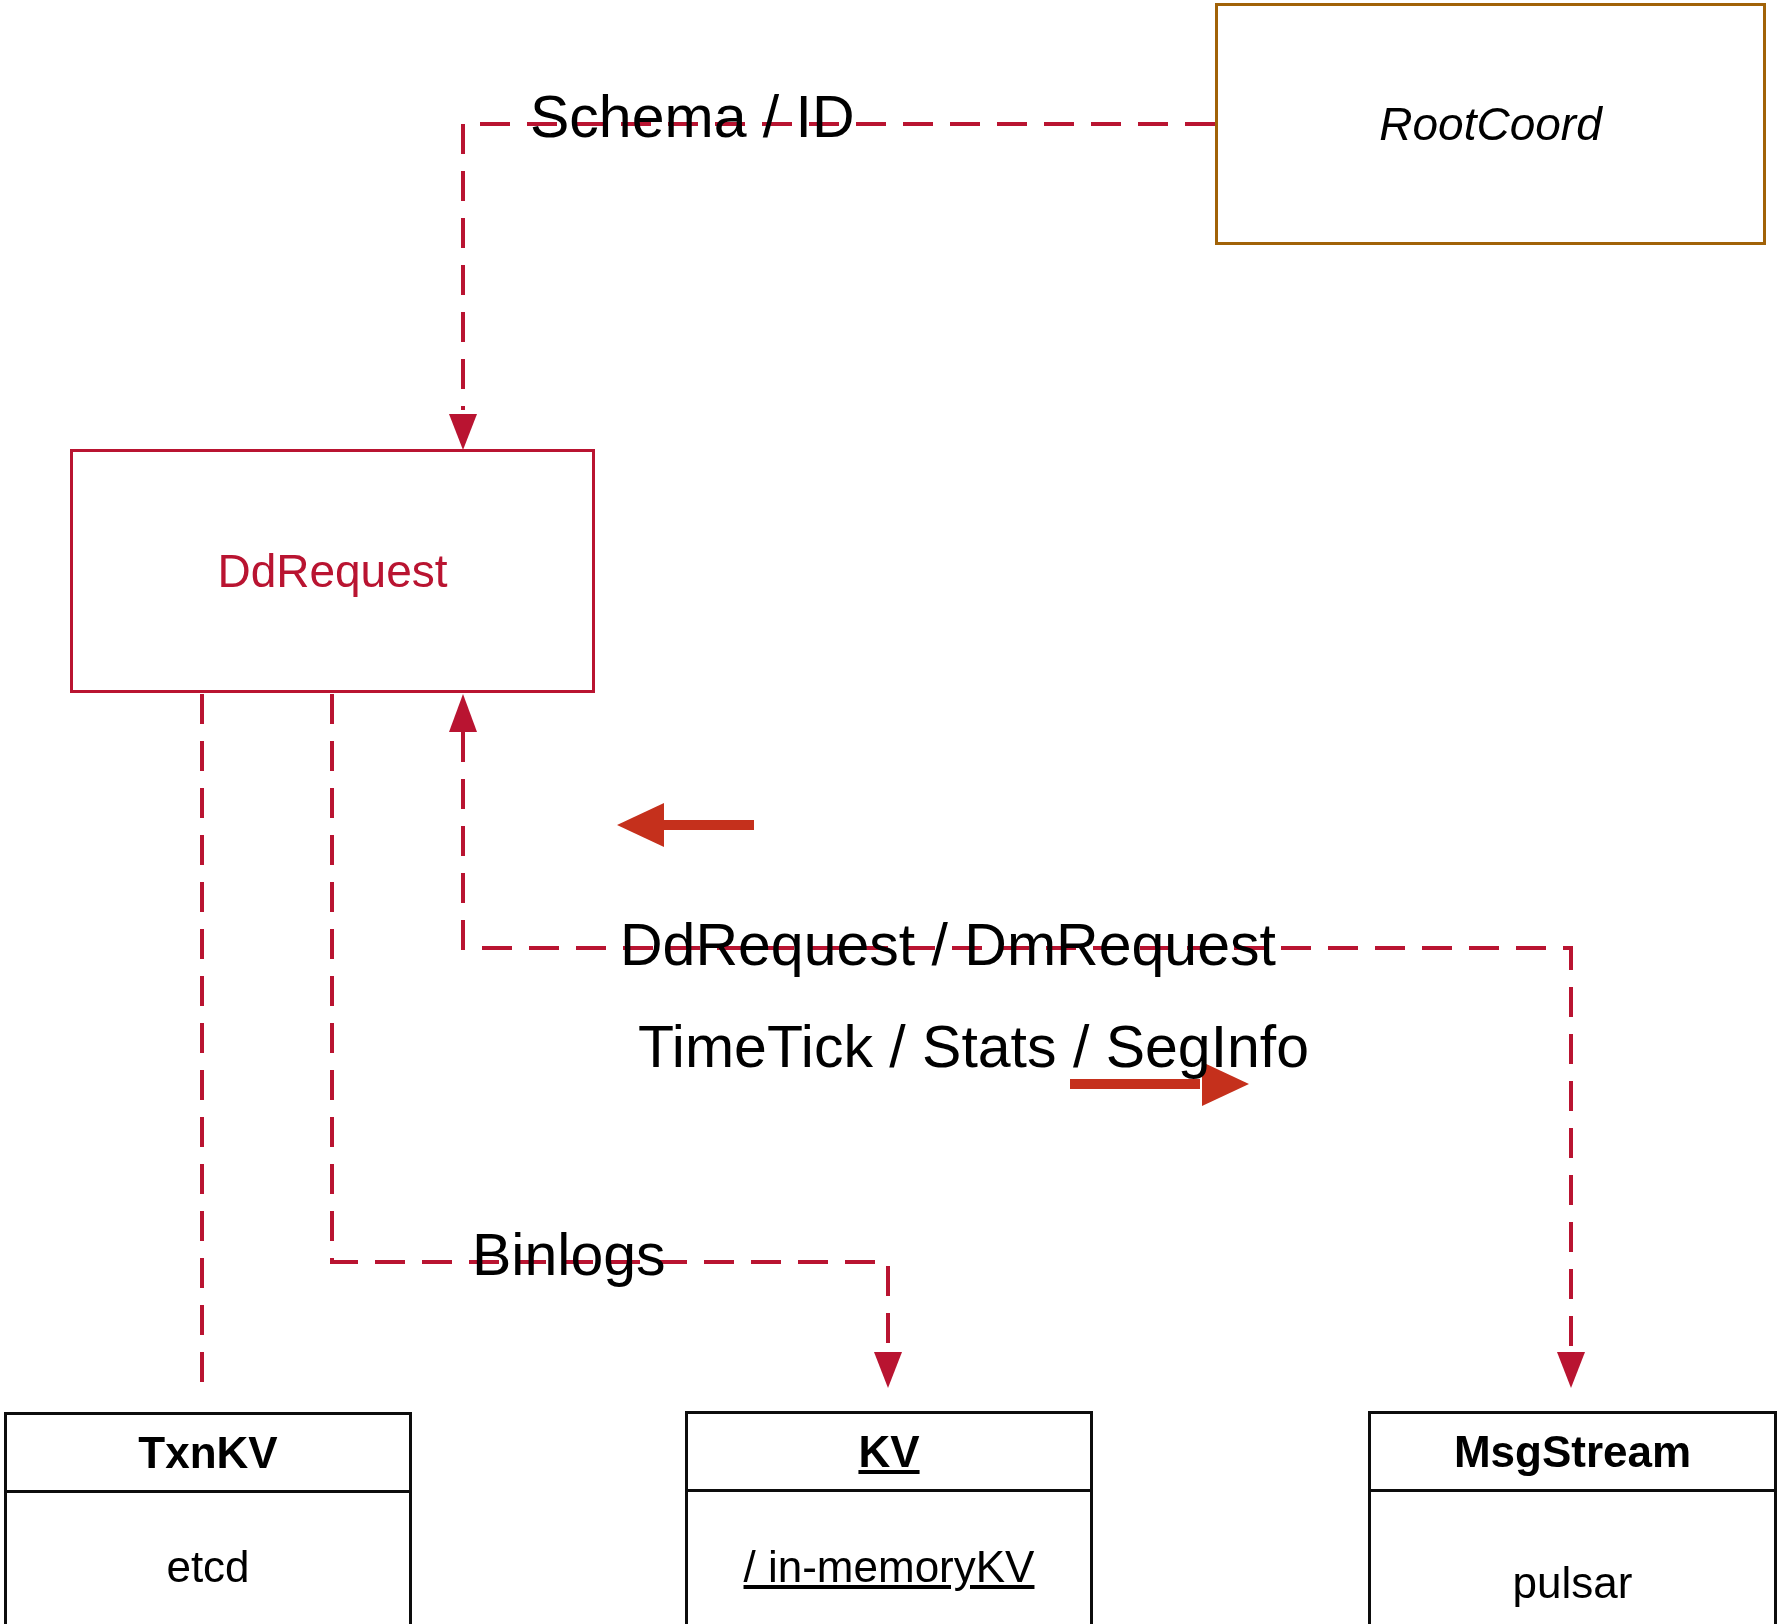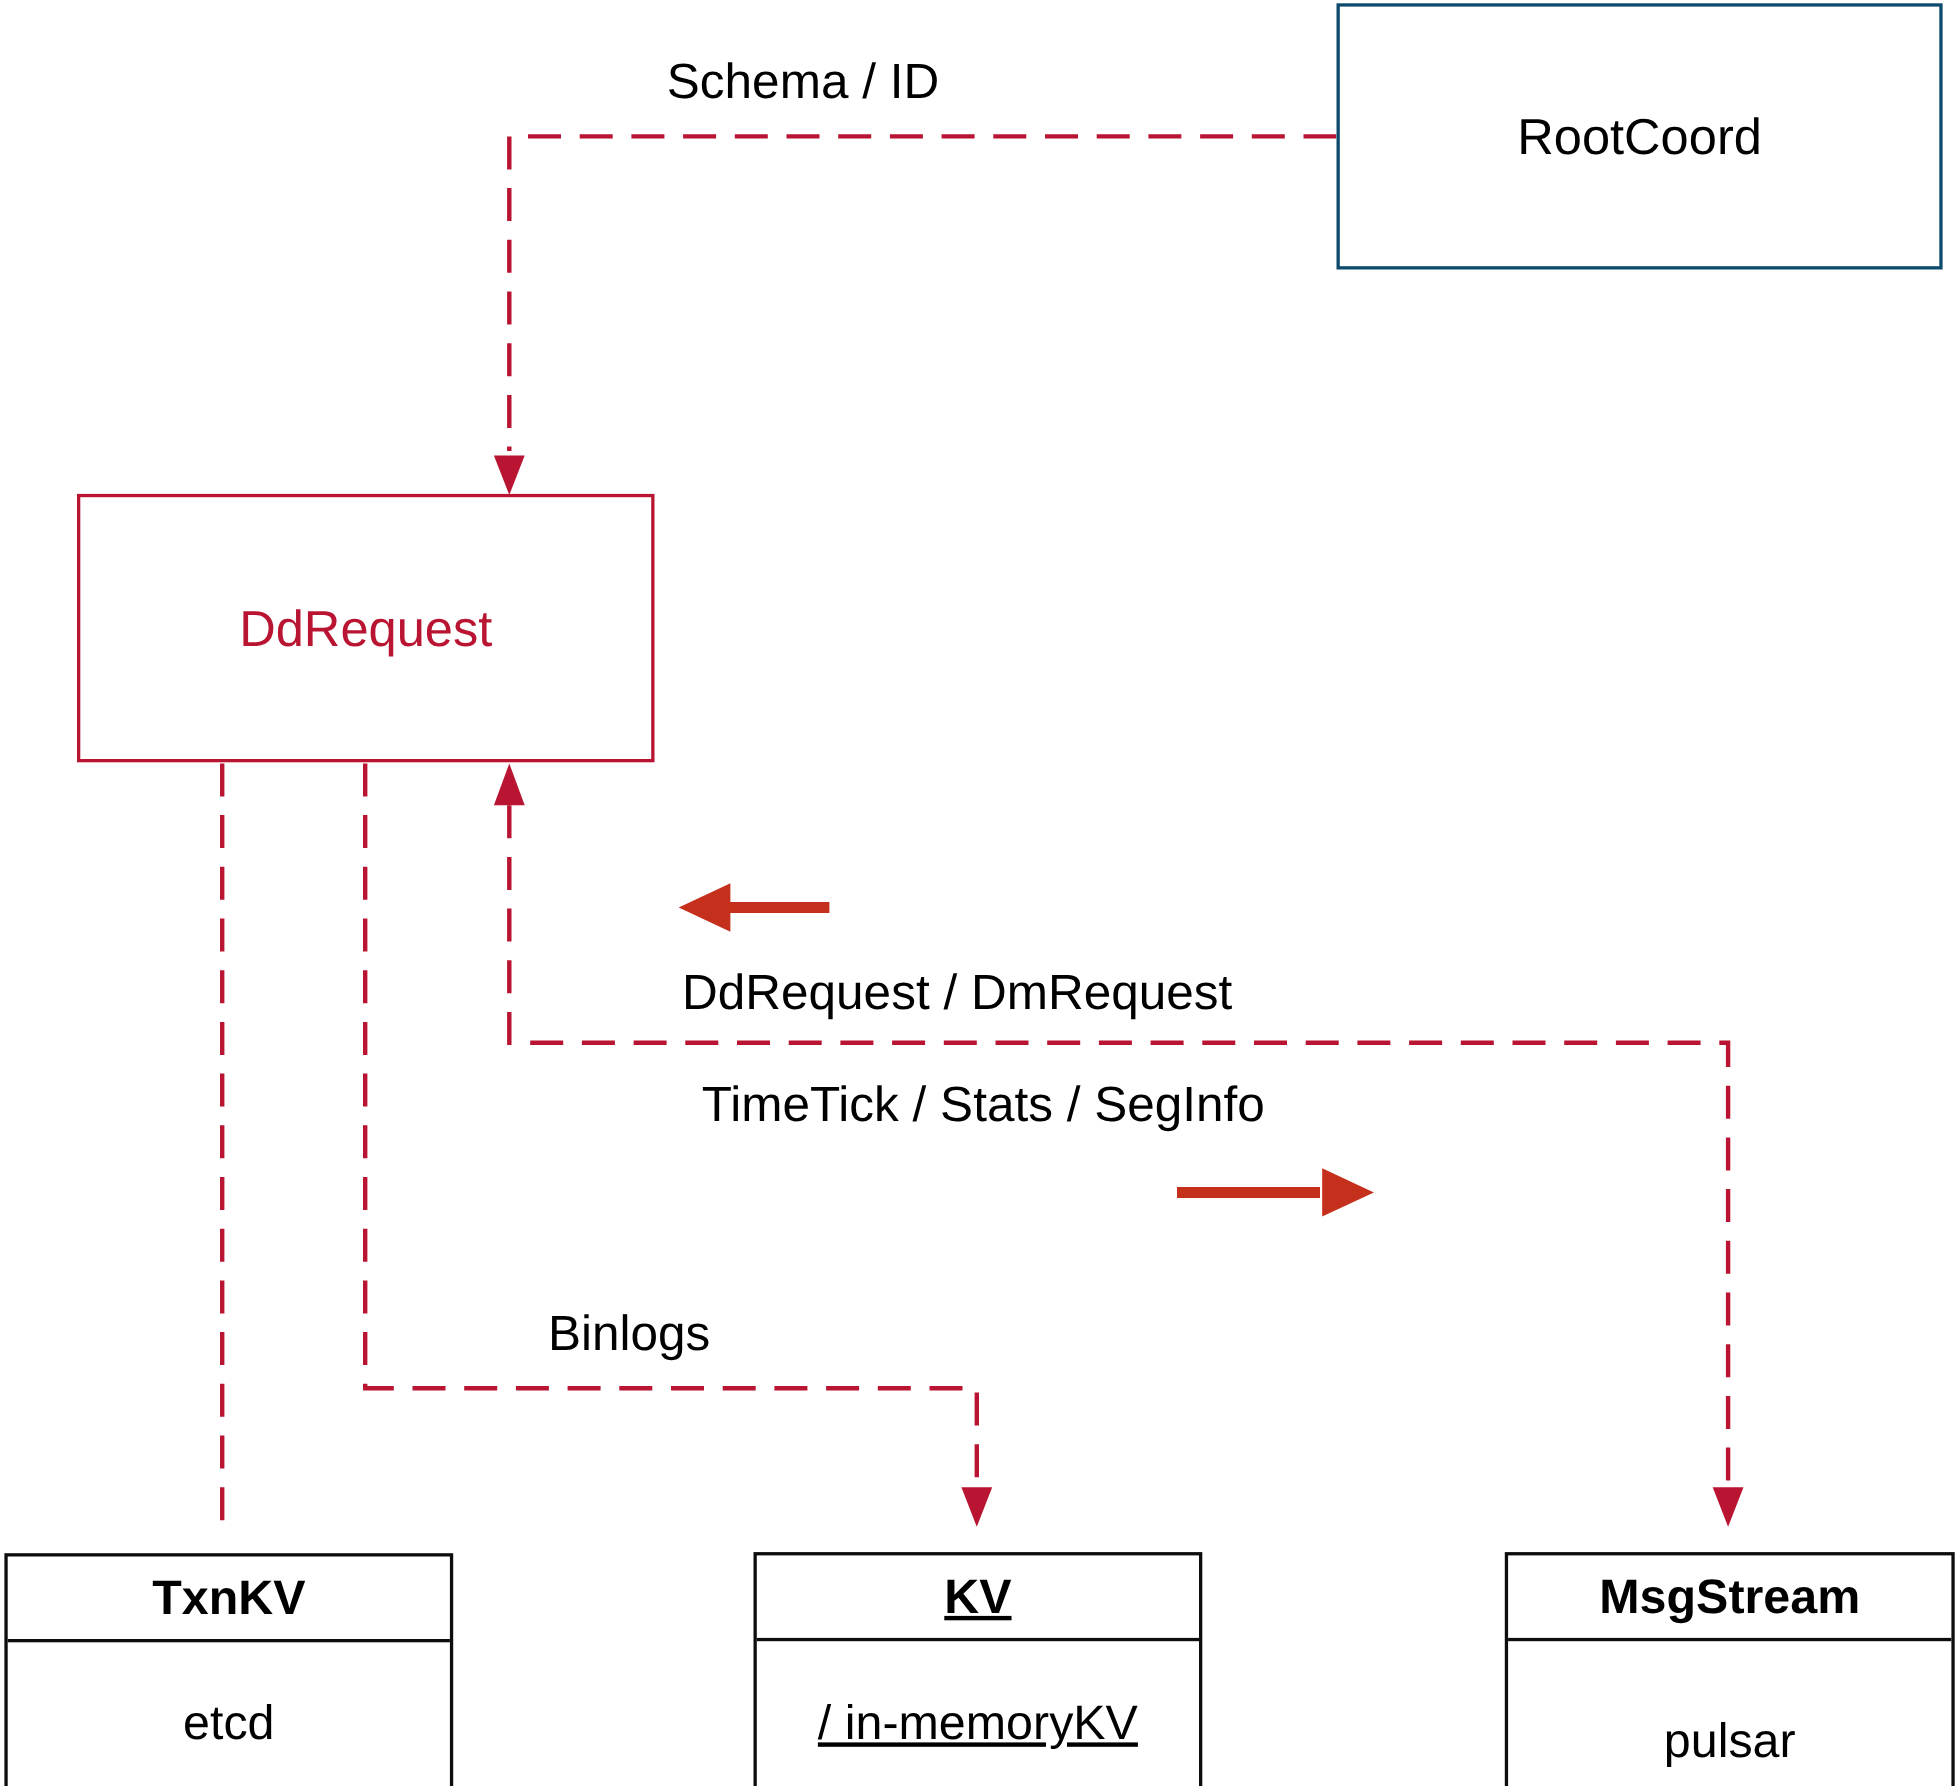--- a/index.html
+++ b/index.html
@@ -50,21 +50,21 @@
     background: #ffffff;
     box-sizing: border-box;
     display: flex;
     align-items: center;
     justify-content: center;
   }
   .node.simple {
     font-size: 46px;
     color: var(--ink);
   }
-  .node.black-border { border: 3px solid #0c4a6e; }
+  .node.black-border { border: 3px solid #a16207; font-style: italic; }
   .node.red-border {
     border: 3px solid var(--edge-red);
     color: var(--edge-red);
   }
   .store {
     position: absolute;
     background: #ffffff;
     box-sizing: border-box;
     border: 3px solid #0d0d0d;
     display: flex;
@@ -88,24 +88,24 @@
     flex-direction: column;
     align-items: center;
     justify-content: center;
     font-size: 44px;
     color: var(--ink);
     line-height: 1.45;
     text-align: center;
   }
   .edge-label {
     position: absolute;
-    font-size: 45px;
+    font-size: 59px;
     color: var(--ink);
-    text-align: center;
     white-space: nowrap;
+    margin-top: 35px;
   }
 </style>
 </head>
 <body>
 
 <div class="canvas">
 
   <svg class="wires" viewBox="0 0 1781 1624">
 
     <path class="dash" d="M1215 124 H463 V410"></path>

